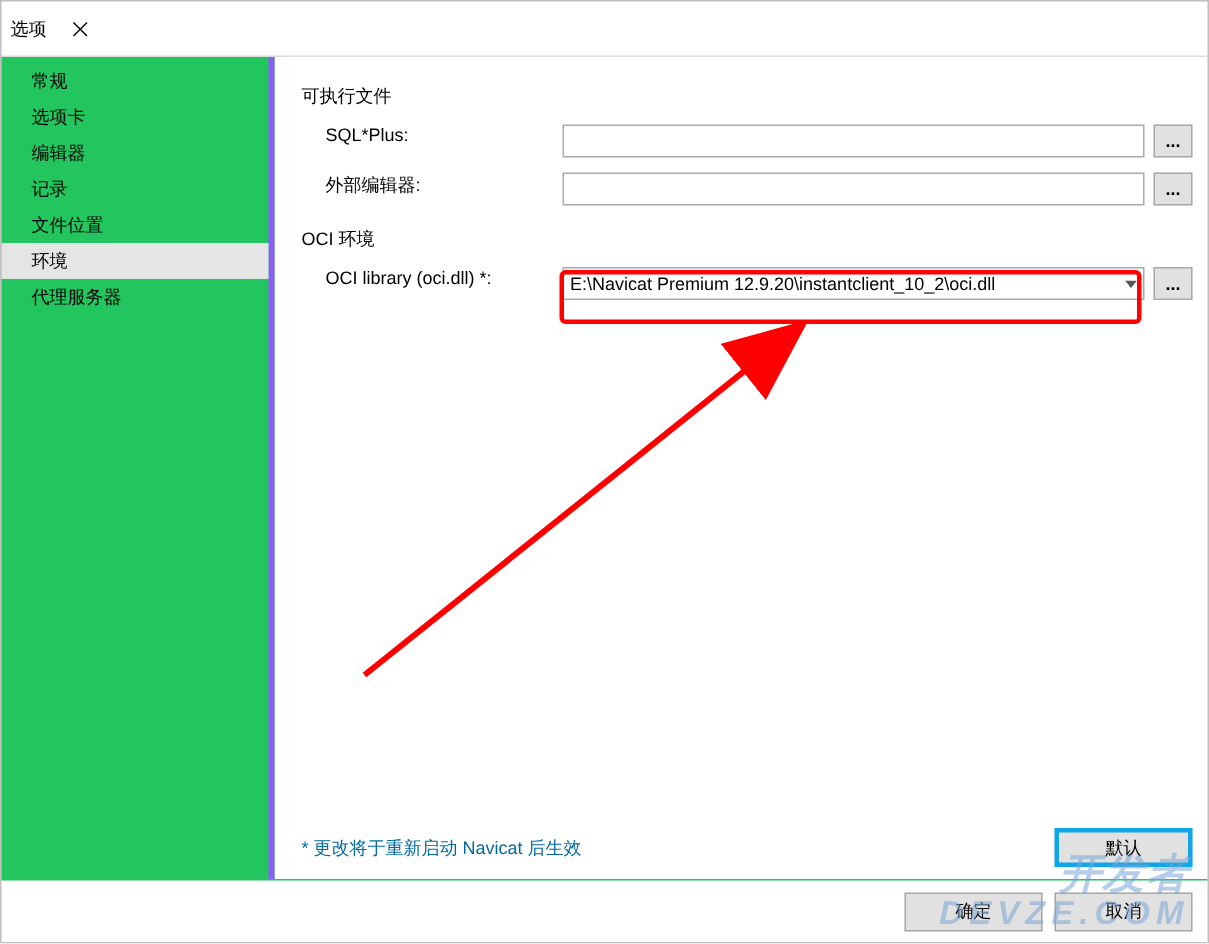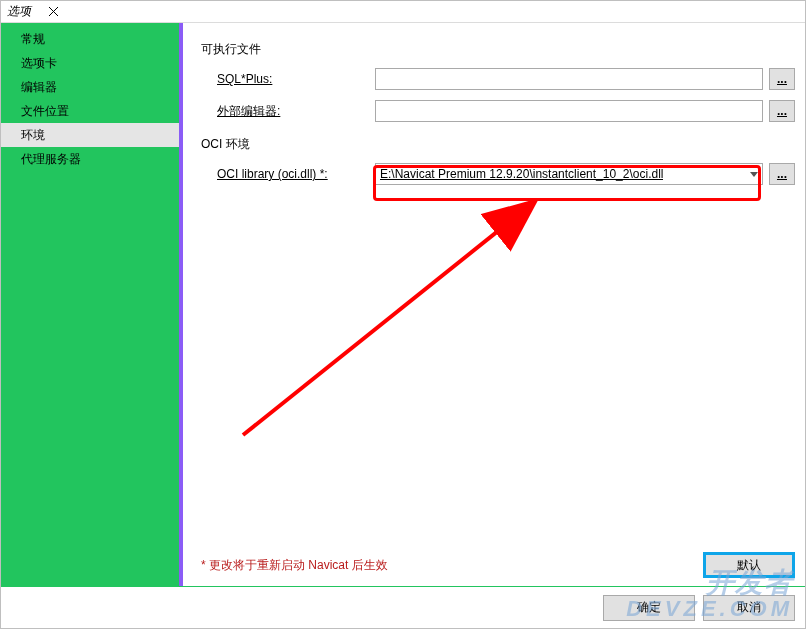--- a/index.html
+++ b/index.html
@@ -1,39 +1,39 @@
 <!DOCTYPE html>
 <html><head>
   <meta charset="utf-8">
   <style>
     * { box-sizing: border-box; margin: 0; padding: 0; }
     html, body { width: 806px; height: 629px; font-family: "Microsoft YaHei", Arial, sans-serif; font-size: 12px; overflow: hidden; background: #fff; }
     .window { width: 806px; height: 629px; border: 1px solid #bfbfbf; display: flex; flex-direction: column; position: relative; }
-    .titlebar { height: 22px; display: flex; align-items: center; padding: 0 0 0 6px; border-bottom: 1px solid #dcdcdc; font-style: italic; }
+    .titlebar { height: 37px; display: flex; align-items: center; padding: 0 0 0 6px; border-bottom: 1px solid #dcdcdc; }
     .titlebar-title { font-size: 12px; color: #000; }
     .close-btn { width: 44px; height: 26px; display: flex; align-items: center; justify-content: center; cursor: default; }
     .close-btn svg { width: 11px; height: 11px; }
     .body { flex: 1; display: flex; min-height: 0; }
     .sidebar { width: 182px; background: #22c55e; border-right: 4px solid #8b5cf6; padding-top: 4px; }
     .sidebar-item { padding: 3px 8px 3px 20px; font-size: 12px; color: #000; line-height: 18px; cursor: default; }
     .sidebar-item.selected { background: #e5e5e5; }
     .main { flex: 1; display: flex; flex-direction: column; padding: 14px 10px 0 18px; position: relative; }
     .section-heading { font-size: 12px; color: #000; margin: 4px 0 10px 0; }
-    .form-row { display: flex; align-items: center; margin: 0 0 10px 0; text-decoration: underline; }
+    .form-row { display: flex; align-items: flex-start; margin: 0 0 10px 0; }
     .form-label { width: 174px; padding-left: 16px; font-size: 12px; color: #000; }
     .form-input { flex: 1; height: 22px; border: 1px solid #a9a9a9; padding: 0 4px; font-size: 12px; background: #fff; margin-right: 6px; }
     .form-combo { flex: 1; height: 22px; border: 1px solid #a9a9a9; padding: 0 4px; font-size: 12px; background: #fff; margin-right: 6px; display: flex; align-items: center; justify-content: space-between; }
     .combo-text { white-space: nowrap; overflow: hidden; }
     .combo-chevron svg { width: 8px; height: 6px; }
     .browse-btn { width: 26px; height: 22px; border: 1px solid #a9a9a9; background: #e1e1e1; display: flex; align-items: center; justify-content: center; font-weight: bold; color: #000; }
     .highlight-box { position: absolute; border: 3px solid #ff0000; border-radius: 4px; pointer-events: none; }
     .highlight-arrow { position: absolute; pointer-events: none; }
     .footer-area { margin-top: auto; }
     .hint-row { display: flex; align-items: center; justify-content: space-between; padding: 6px 0 8px 0; }
-    .hint-text { font-size: 12px; color: #b91c1c; }
+    .hint-text { font-size: 12px; color: #0369a1; }
     .default-btn { width: 92px; height: 26px; border: 3px solid #0ea5e9; background: #e1e1e1; font-size: 12px; }
     .button-bar { height: 42px; border-top: 1px solid #22c55e; display: flex; align-items: center; justify-content: flex-end; padding: 4px 10px; gap: 8px; position: relative; }
     .bar-btn { width: 92px; height: 26px; border: 1px solid #a9a9a9; background: #e1e1e1; font-size: 12px; }
     .watermark { position: absolute; right: 12px; bottom: 8px; font-family: Liberation Sans, sans-serif; font-weight: bold; font-style: italic; color: #7aa6d6; opacity: 0.55; text-align: right; line-height: 1.05; pointer-events: none; }
     .watermark .l1 { font-size: 28px; letter-spacing: 1px; }
     .watermark .l2 { font-size: 22px; letter-spacing: 4px; }
   </style>
 </head>
 <body>
 
@@ -46,20 +46,21 @@
           <line x1="10" y1="1" x2="1" y2="10" stroke="#000" stroke-width="1"></line>
         </svg>
     </div>
   </div>
 
   <div class="body">
     <div class="sidebar">
       <div class="sidebar-item">常规</div>
       <div class="sidebar-item">选项卡</div>
       <div class="sidebar-item">编辑器</div>
+      <div class="sidebar-item">记录</div>
       <div class="sidebar-item">文件位置</div>
       <div class="sidebar-item selected">环境</div>
       <div class="sidebar-item">代理服务器</div>
     </div>
 
     <div class="main">
       <div class="section-heading">可执行文件</div>
 
       <div class="form-row">
         <div class="form-label">SQL*Plus:</div>

